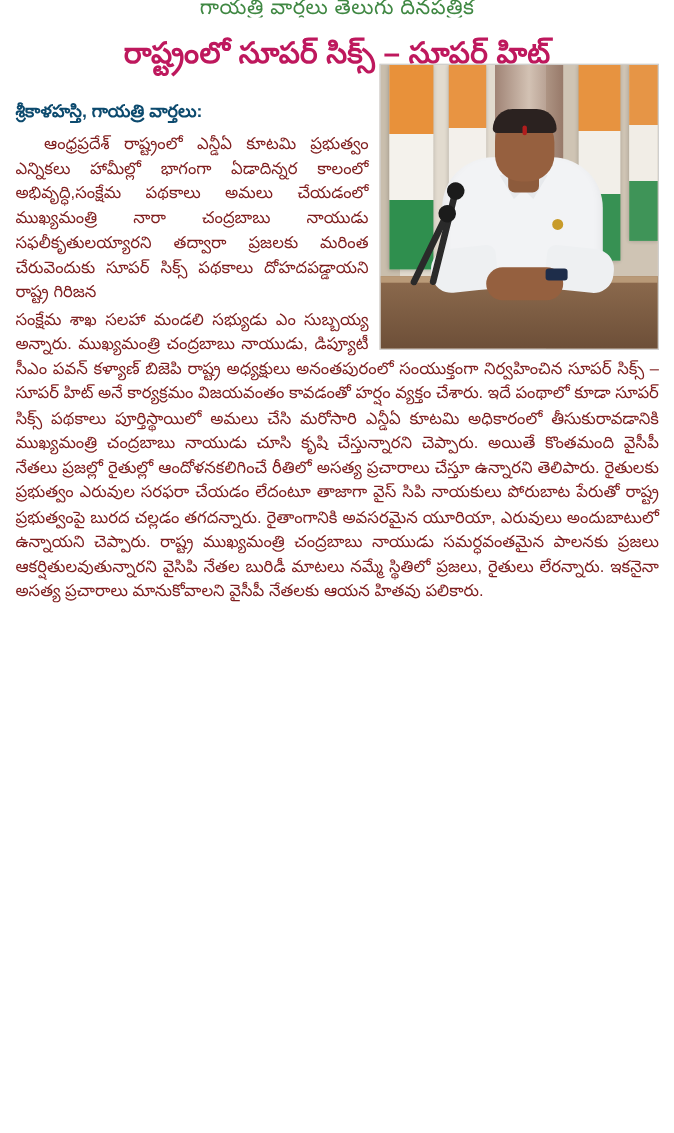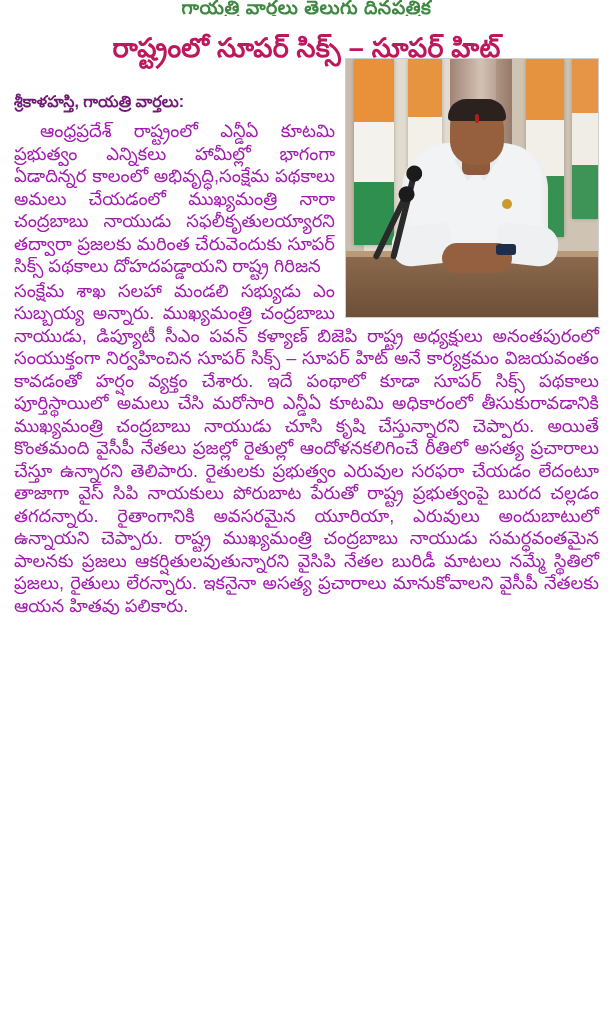--- a/index.html
+++ b/index.html
@@ -22,21 +22,21 @@
     padding: 0 14px;
     position: relative;
   }
   
   .masthead-strip {
     height: 16px;
     overflow: hidden;
     text-align: center;
     color: #2f7d32;
     font-size: 19px;
-    font-weight: bold;
+    font-weight: normal;
     line-height: 16px;
     letter-spacing: 0.5px;
     opacity: 0.92;
   }
   
   .headline {
     text-align: center;
     color: #be185d;
     font-weight: bold;
     padding-top: 12px;
@@ -51,34 +51,34 @@
     line-height: 40px;
     padding-top: 6px;
   }
   .headline .line3 {
     font-size: 25px;
     line-height: 40px;
     padding-top: 6px;
   }
   
   .byline {
-    color: #701a75;
+    color: #0c4a6e;
     font-weight: bold;
     font-size: 16px;
     line-height: 24px;
     margin-top: 22px;
     width: 320px;
   }
   .byline .b2 { display: block; }
   
   .article {
     margin-top: 6px;
-    font-size: 18px;
+    font-size: 15px;
     line-height: 22.5px;
-    color: #a21caf;
+    color: #7f1d1d;
     text-align: justify;
     text-justify: inter-word;
   }
   .photo {
     float: right;
     width: 252px;
     height: 258px;
     margin: -62px 0 6px 10px;
     border: 1px solid #cfcfcf;
     position: relative;

